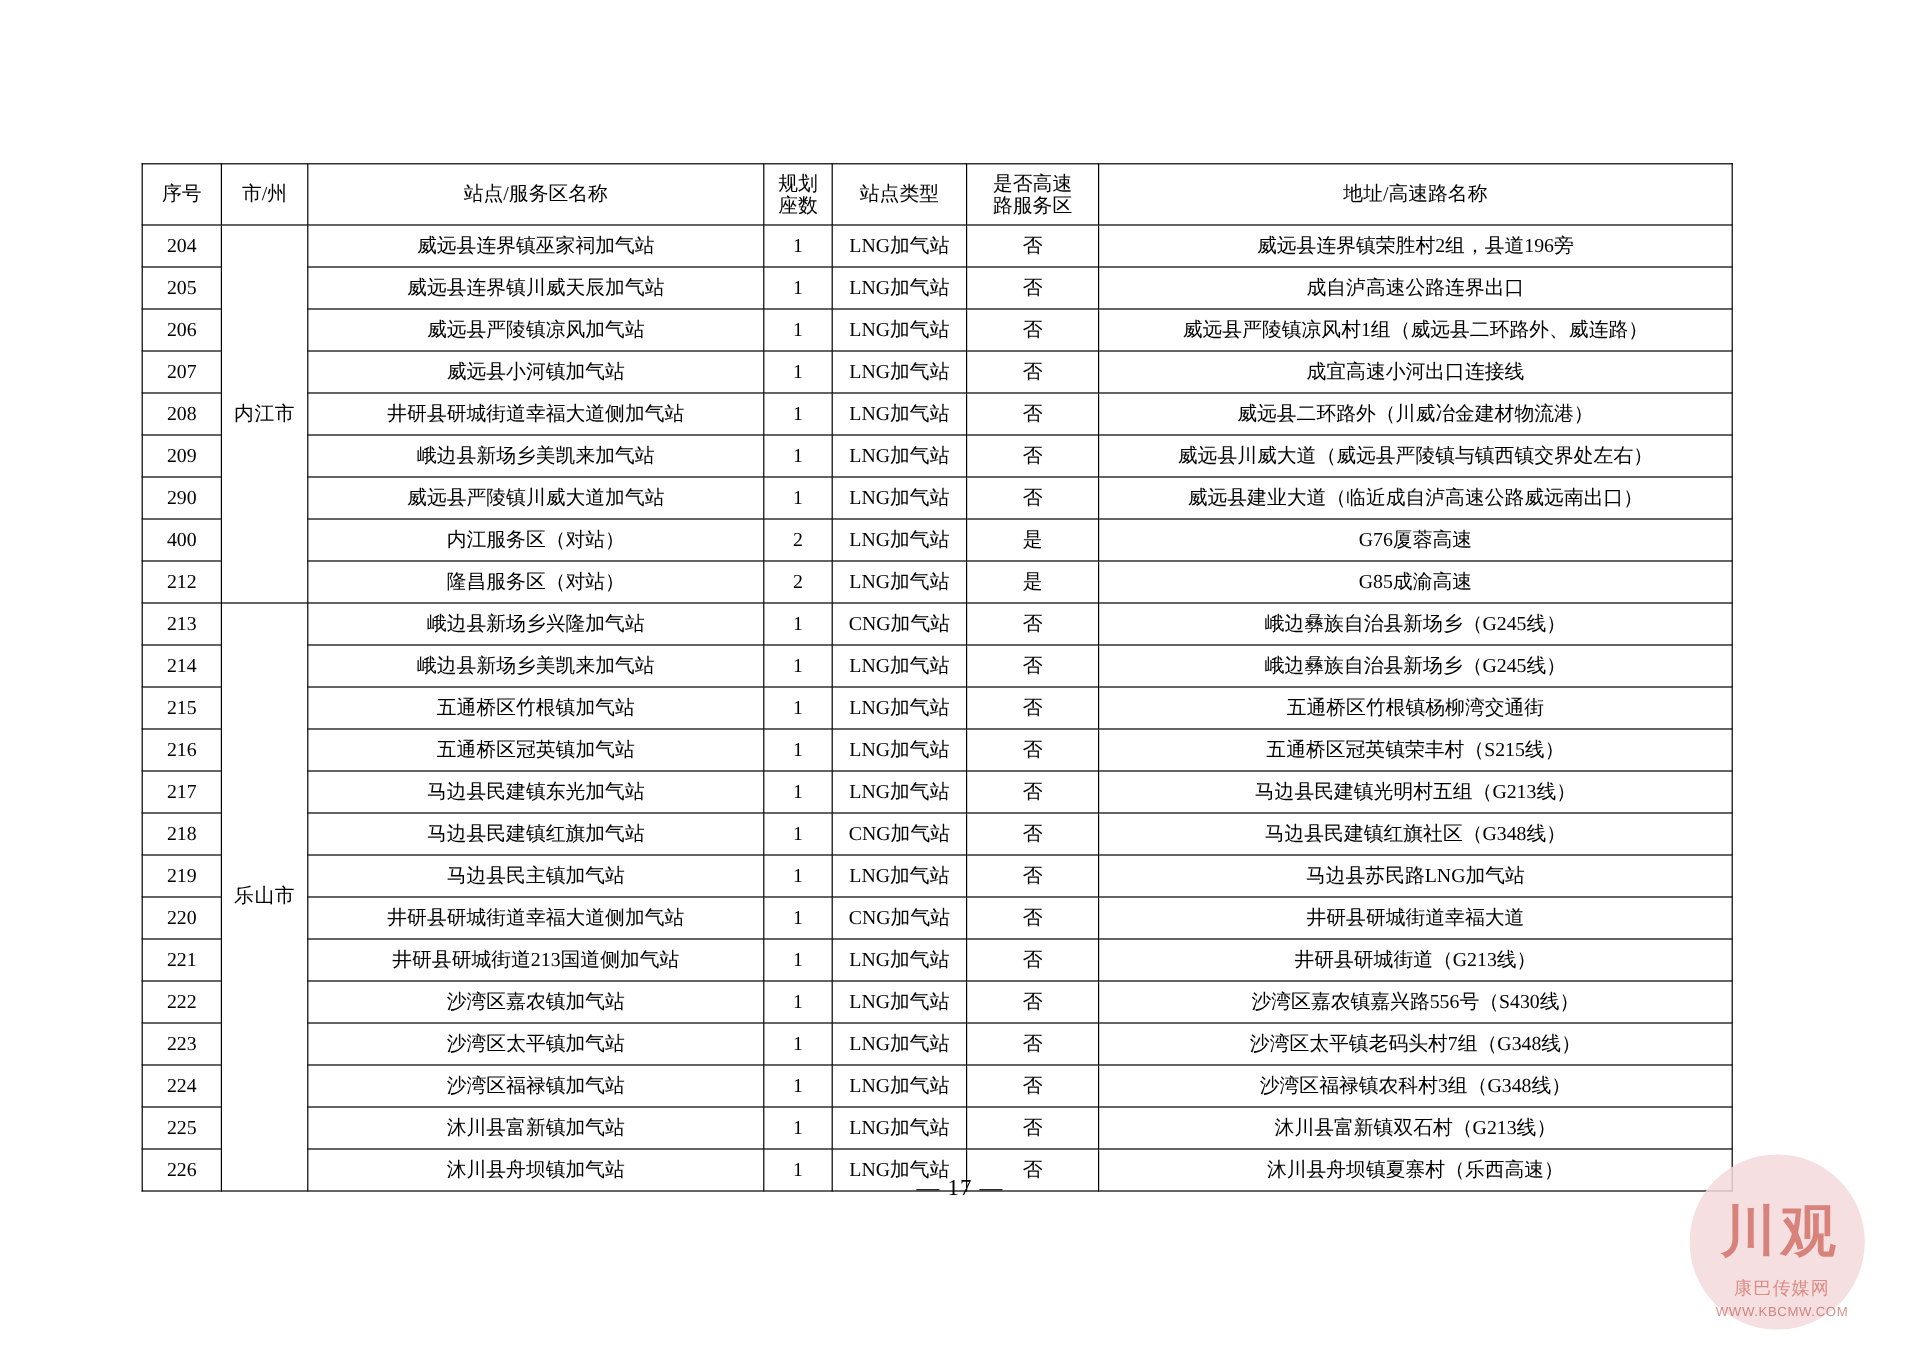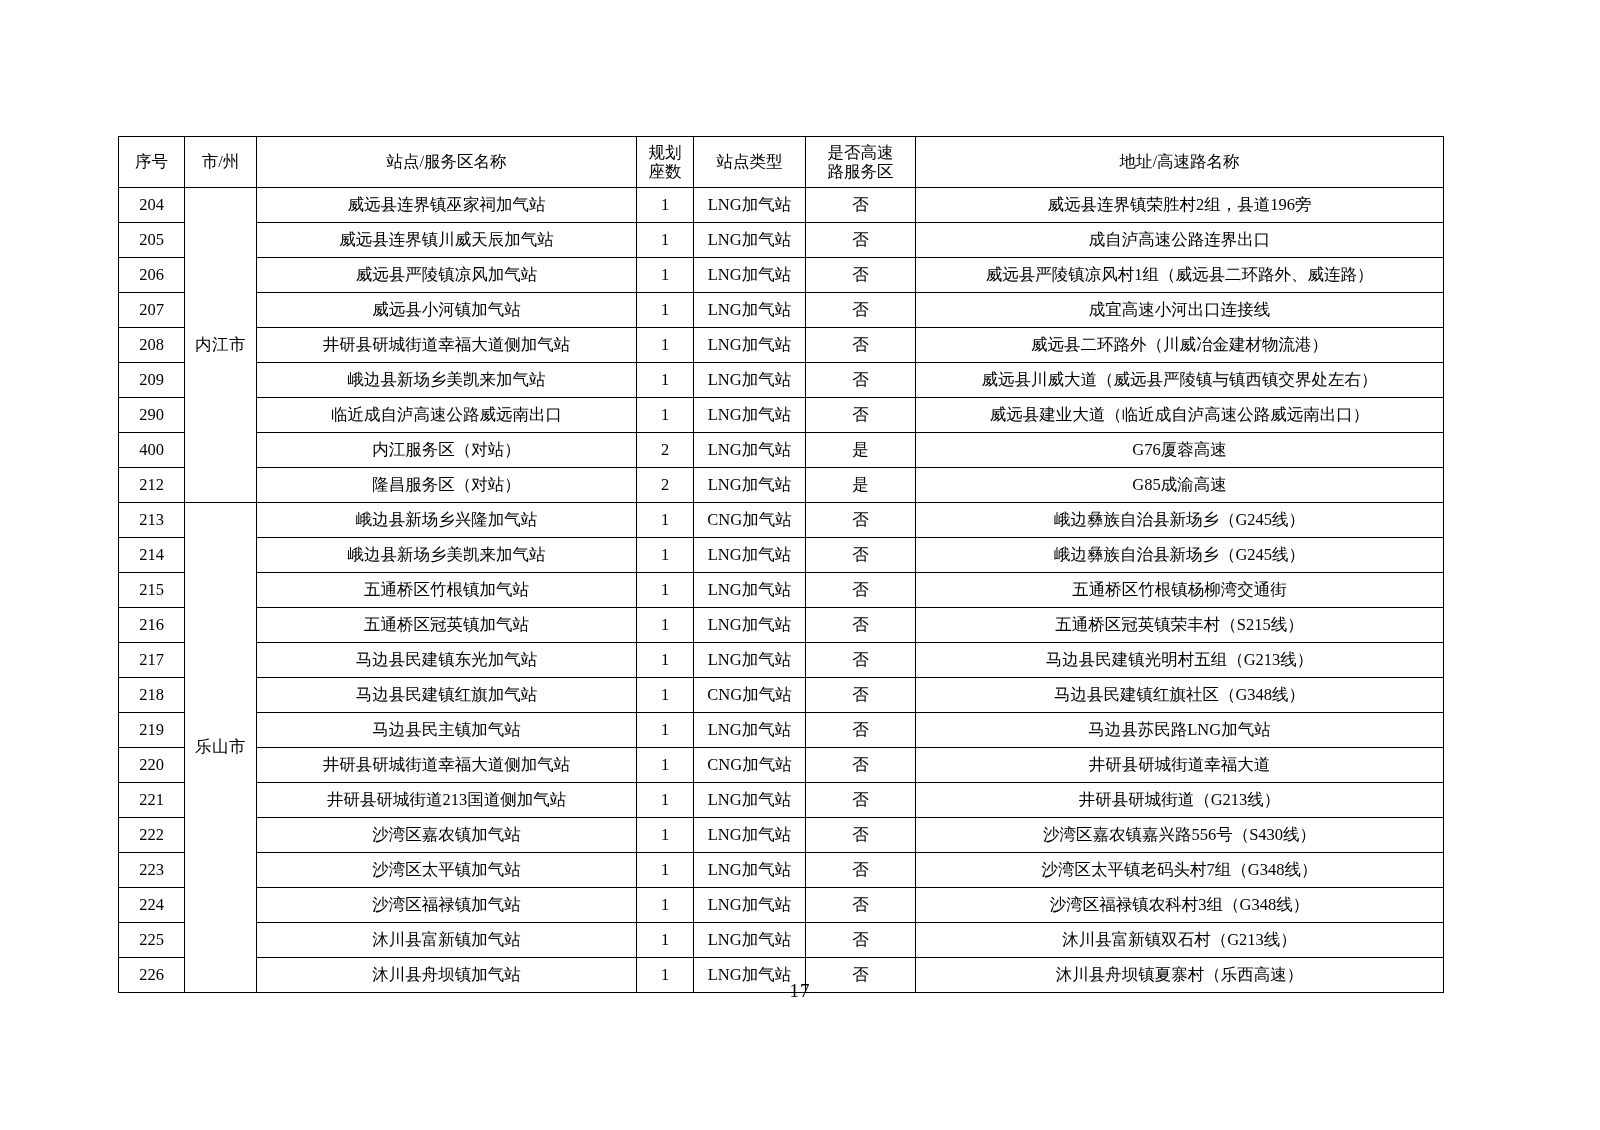--- a/index.html
+++ b/index.html
@@ -218,21 +218,21 @@
         <tr>
           <td>209</td>
           <td class="name-cell">峨边县新场乡美凯来加气站</td>
           <td>1</td>
           <td class="type-cell">LNG加气站</td>
           <td>否</td>
           <td class="addr-cell">威远县川威大道（威远县严陵镇与镇西镇交界处左右）</td>
         </tr>
         <tr>
           <td>290</td>
-          <td class="name-cell">临近成自泸高速公路威远南出口</td>
+          <td class="name-cell">威远县严陵镇川威大道加气站</td>
           <td>1</td>
           <td class="type-cell">LNG加气站</td>
           <td>否</td>
           <td class="addr-cell">威远县建业大道（临近成自泸高速公路威远南出口）</td>
         </tr>
         <tr>
           <td>400</td>
           <td class="name-cell">内江服务区（对站）</td>
           <td>2</td>
           <td class="type-cell">LNG加气站</td>
@@ -360,14 +360,20 @@
           <td class="type-cell">LNG加气站</td>
           <td>否</td>
           <td class="addr-cell">沐川县舟坝镇夏寨村（乐西高速）</td>
         </tr>
       </tbody>
     </table>
   </div>
 
   <div class="page-number">— 17 —</div>
 
+  <div class="watermark">
+    <div class="wm-circle"></div>
+    <div class="wm-text">川观</div>
+    <div class="wm-sub">康巴传媒网</div>
+    <div class="wm-url">WWW.KBCMW.COM</div>
+  </div>
 
 </div>
 
 </body></html>

